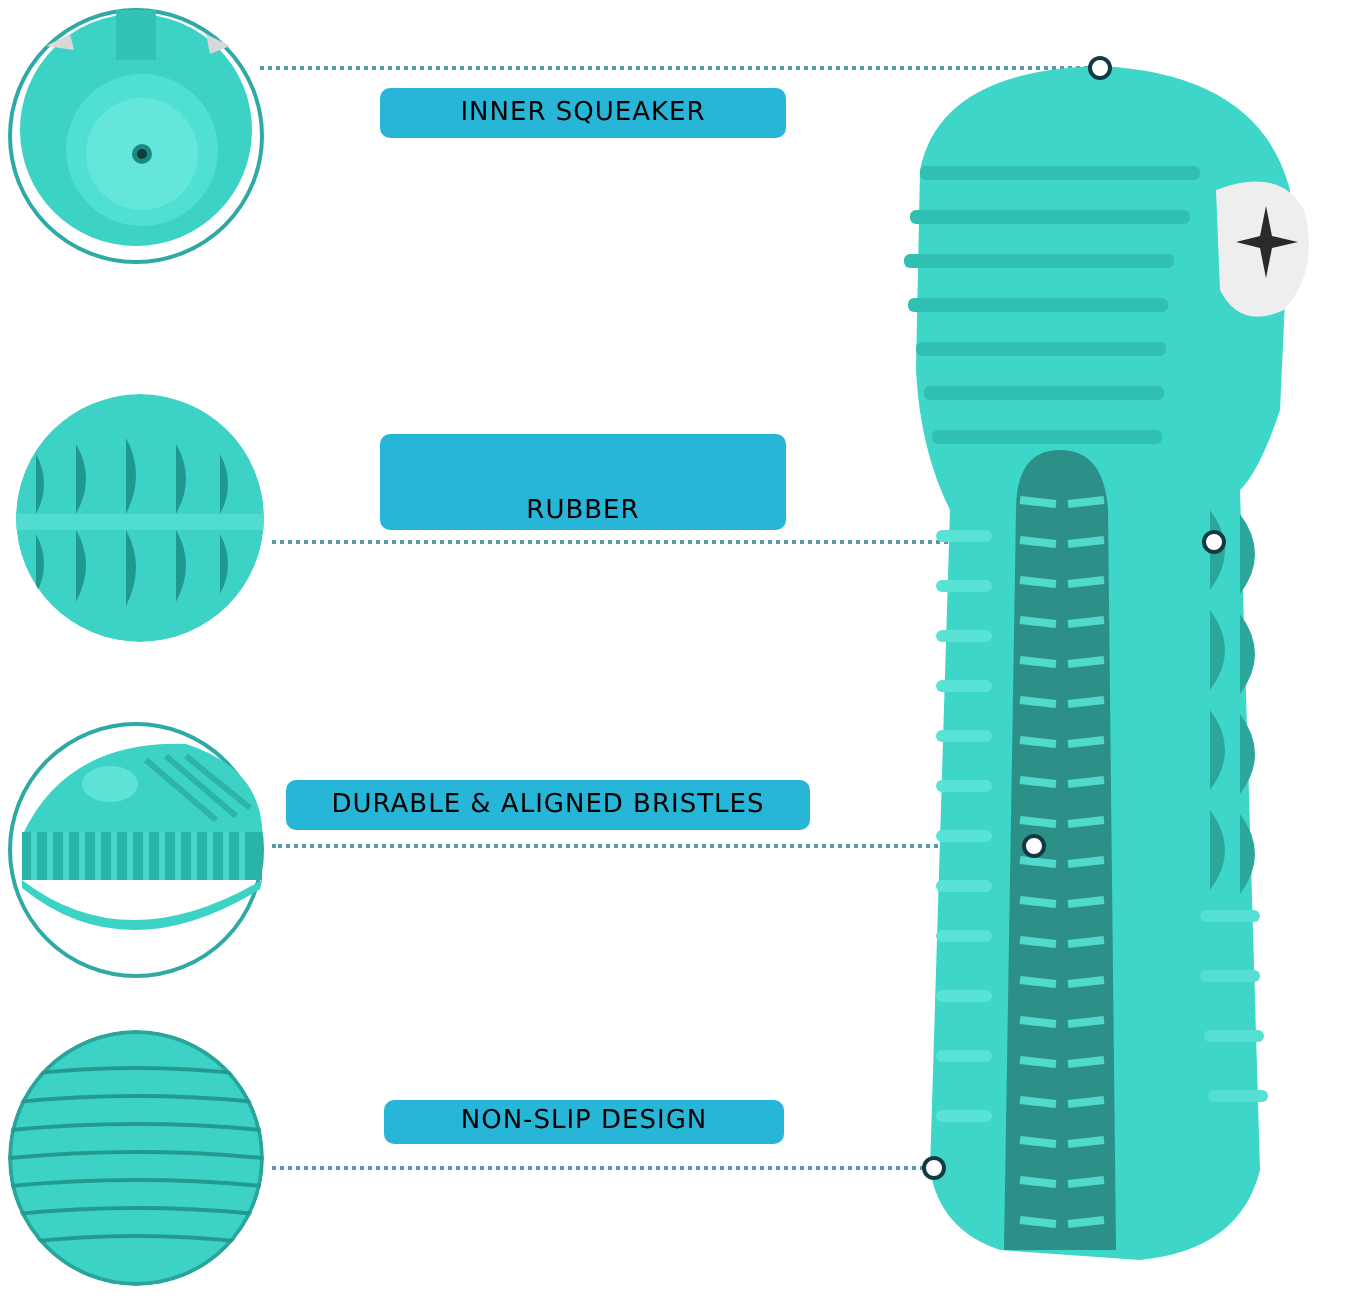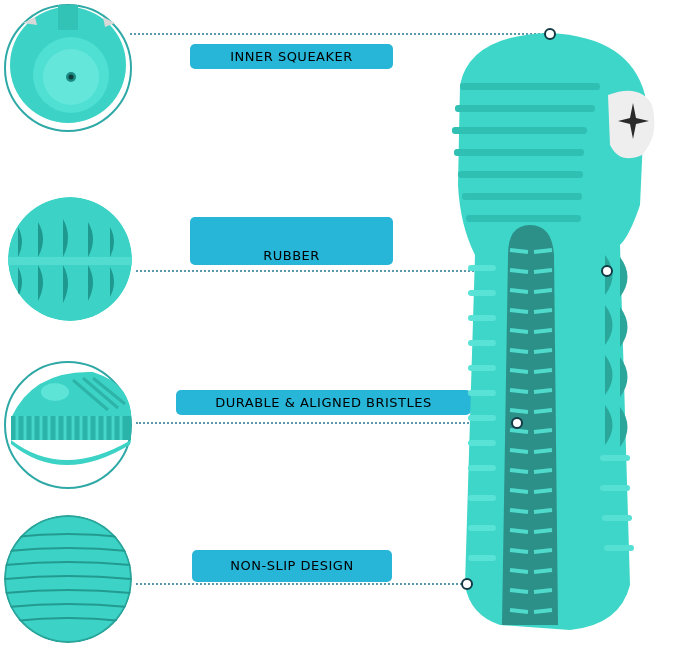--- a/index.html
+++ b/index.html
@@ -98,24 +98,24 @@
 <div class="dotline" style="left:136px;top:270px;width:470px;"></div>
 <div class="dotline" style="left:136px;top:422px;width:380px;"></div>
 <div class="dotline" style="left:136px;top:583px;width:330px;"></div>
 
 <div class="label" style="left:190px;top:44px;width:203px;height:25px;">
   <span>INNER SQUEAKER</span>
 </div>
 <div class="label" style="left:190px;top:217px;width:203px;height:48px;justify-content:flex-end;">
   <span>RUBBER</span>
 </div>
-<div class="label" style="left:143px;top:390px;width:295px;height:25px;margin-left:33px;">
+<div class="label" style="left:143px;top:390px;width:262px;height:25px;">
   <span>DURABLE &amp; ALIGNED BRISTLES</span>
 </div>
-<div class="label" style="left:192px;top:550px;width:200px;height:32px;">
+<div class="label" style="left:192px;top:550px;width:200px;height:22px;">
   <span>NON-SLIP DESIGN</span>
 </div>
 
 <div class="abs" style="left:430px;top:25px;width:240px;height:620px;">
   <svg width="240" height="620" viewBox="0 0 240 620">
 
     <path d="M30 60 Q40 10 120 8 Q200 12 215 70 L210 180 Q200 210 190 220 L200 560 Q190 600 140 605 L70 600 Q40 590 35 560 L45 230 Q30 200 28 160 Z" fill="#3dd6c8"></path>
 
     <g fill="#30c0b3">
       <rect x="30" y="58" width="140" height="7" rx="3"></rect>

